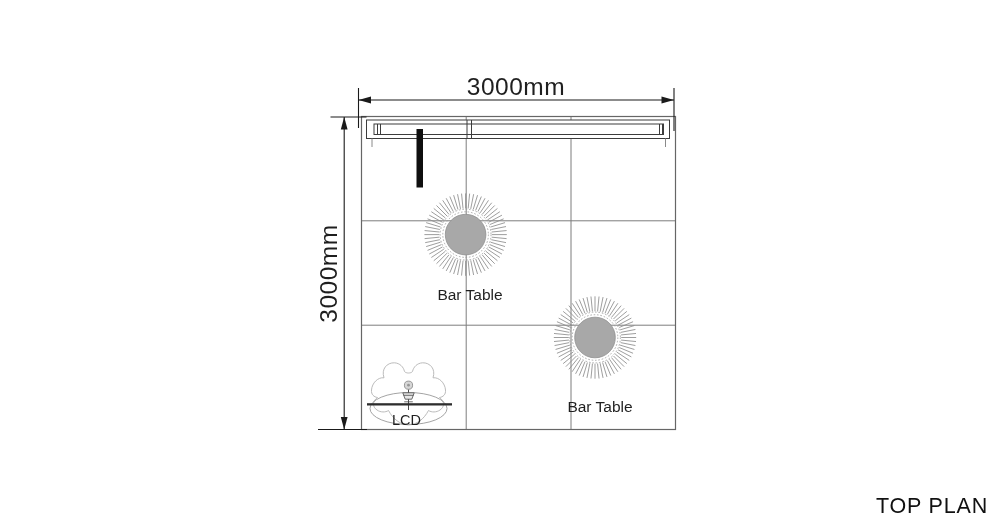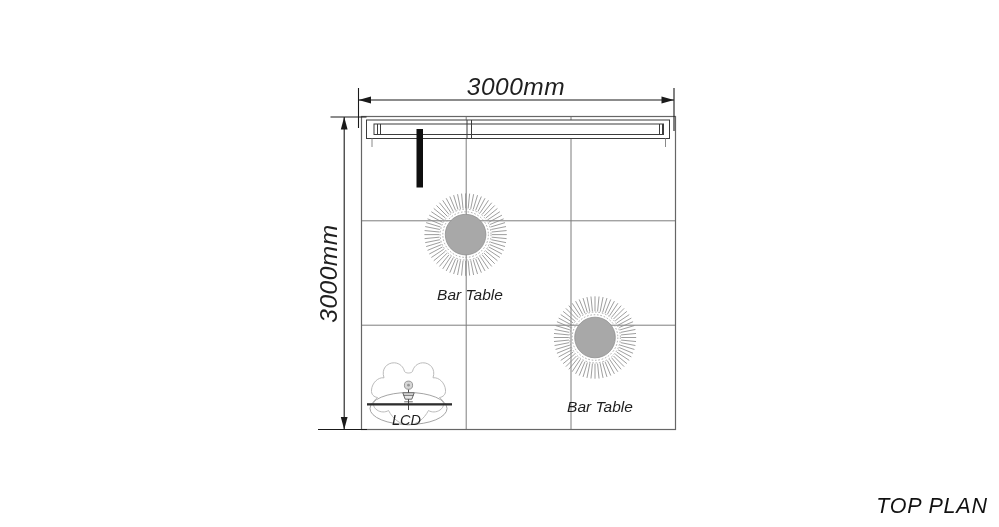--- a/index.html
+++ b/index.html
@@ -3,21 +3,20 @@
 <meta charset="utf-8">
 <style>
   html, body { margin: 0; padding: 0; background: #ffffff; }
   .canvas {
     position: relative;
     width: 999px;
     height: 527px;
     background: #ffffff;
     overflow: hidden;
     font-family: "Liberation Sans", sans-serif;
-    font-style: italic;
   }
   svg { display: block; }
   svg text {
     font-family: "Liberation Sans", sans-serif;
     fill: #1f1f1f;
   }
   .dim-label   { font-size: 24.5px; letter-spacing: 0.5px; }
   .furn-label  { font-size: 15.5px; }
   .lcd-label   { font-size: 14.5px; }
   .title-label { font-size: 21.5px; letter-spacing: 0.8px; fill: #111; }

